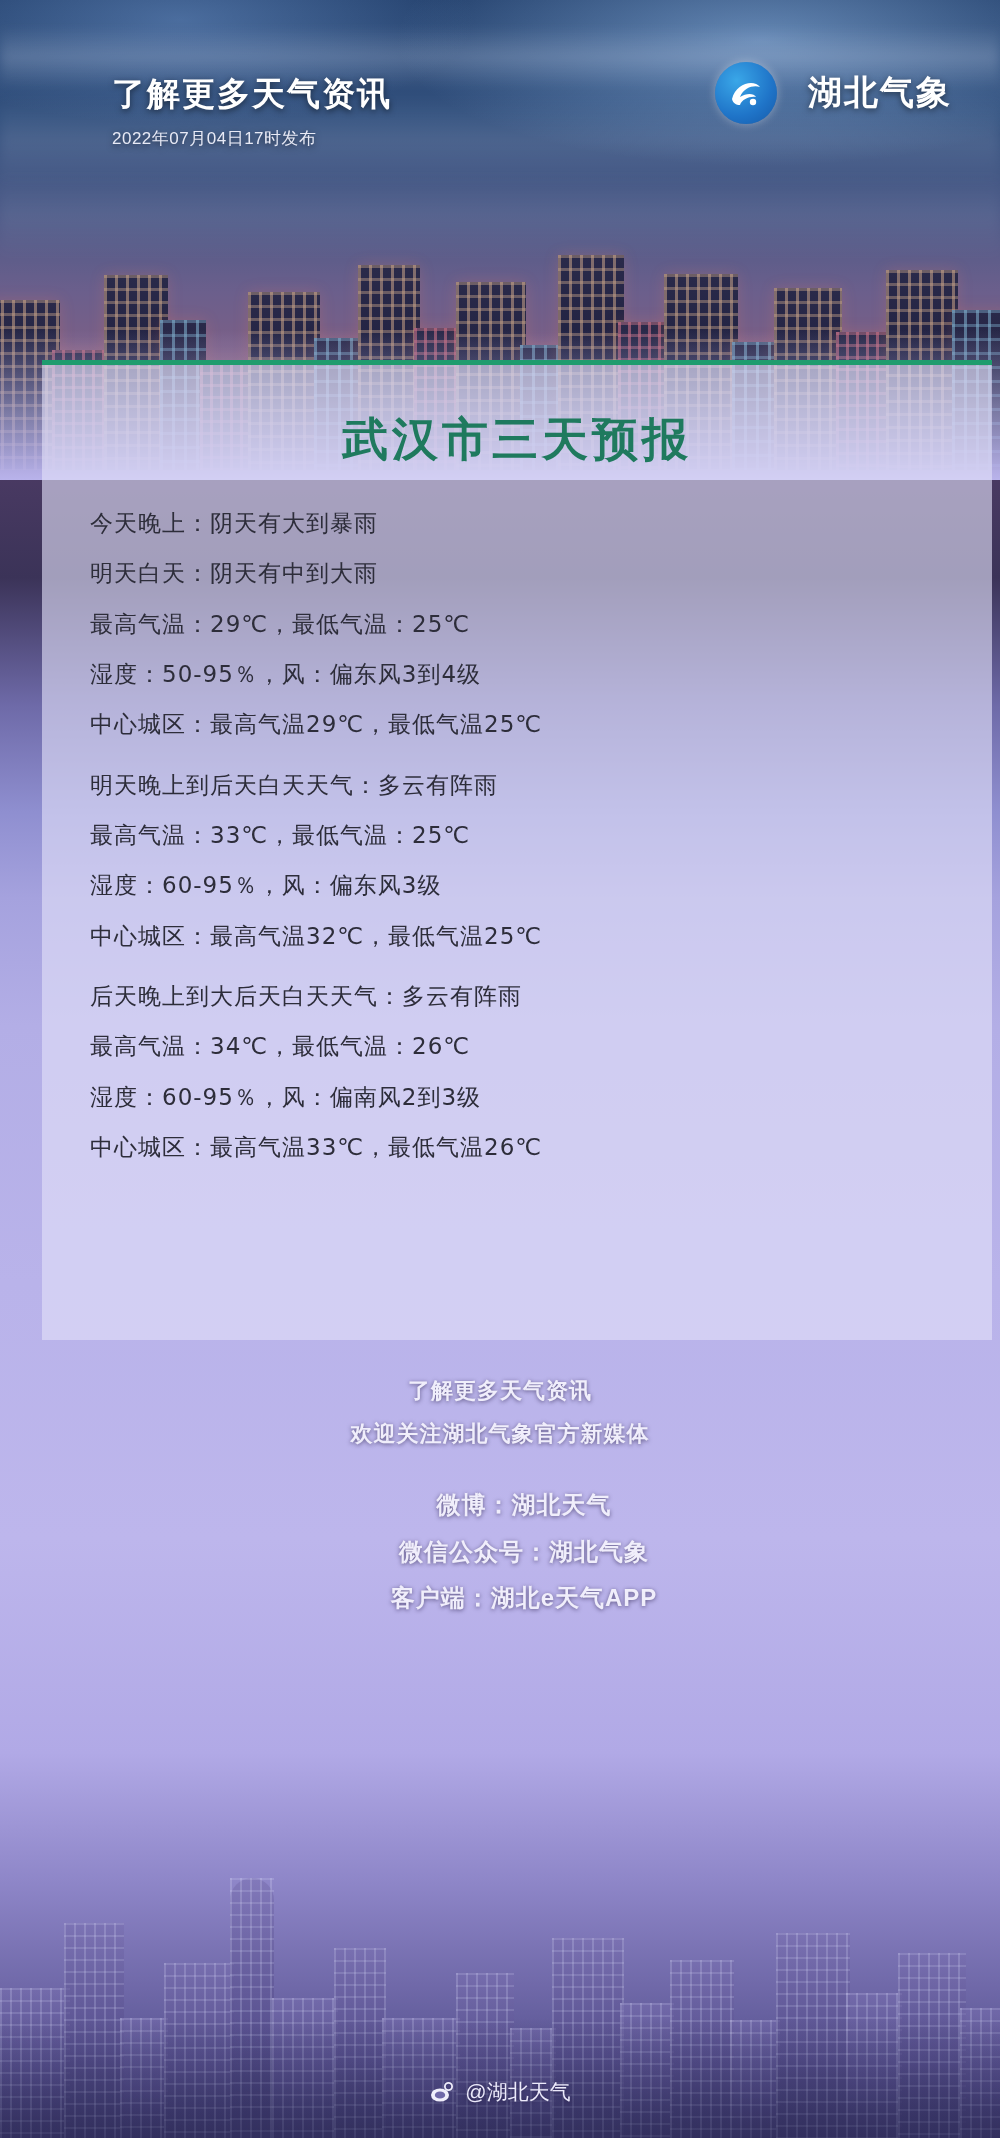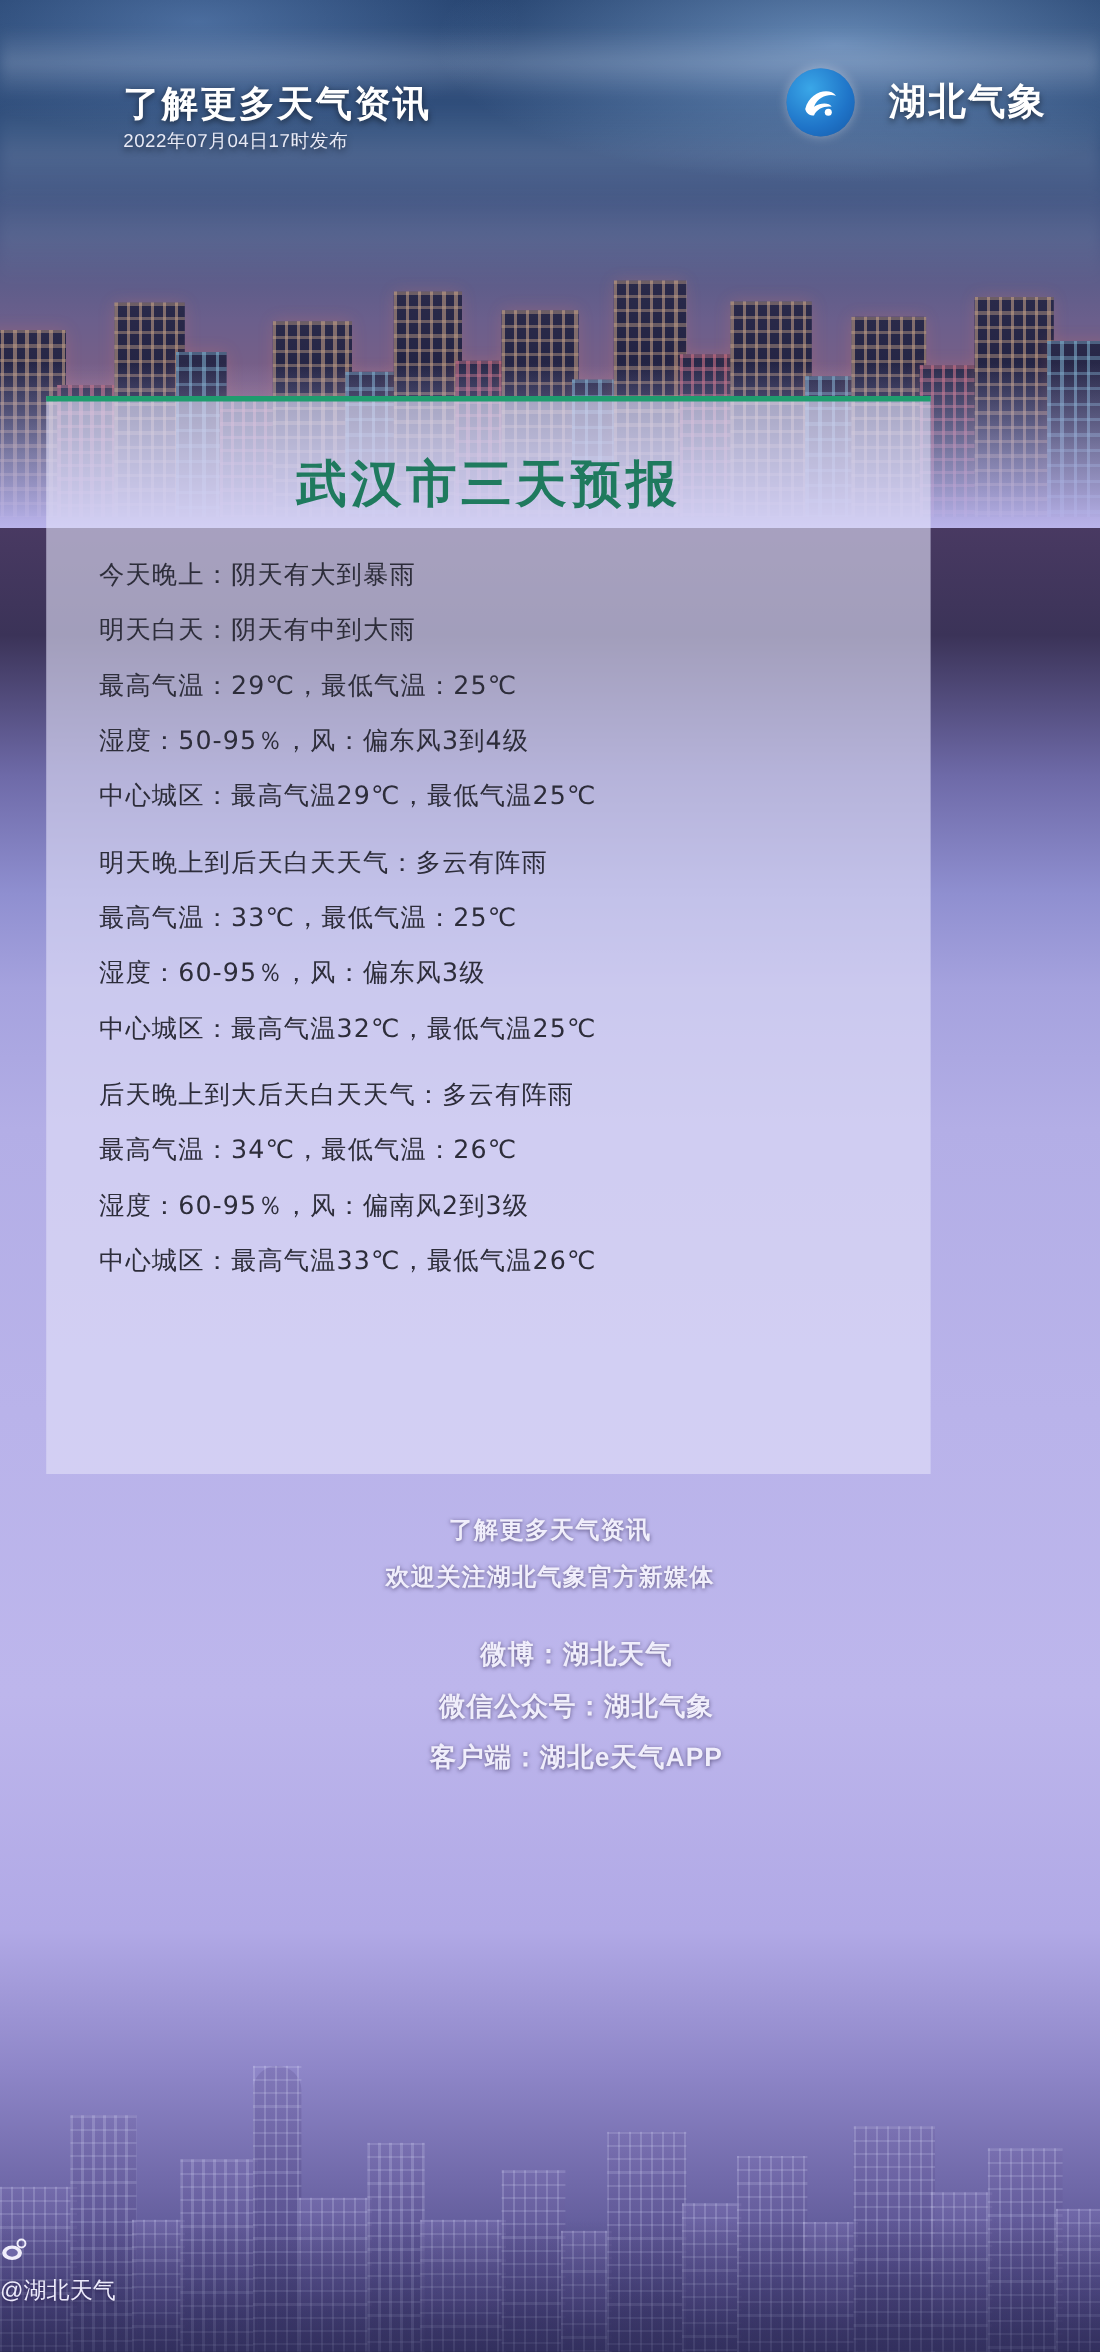--- a/index.html
+++ b/index.html
@@ -106,20 +106,21 @@
     top: 72px;
     color: #ffffff;
     text-shadow: 0 2px 6px rgba(0,0,0,.55);
   }
   .header .h-title {
     font-size: 33px;
     font-weight: bold;
     letter-spacing: 2px;
   }
   .header .h-sub {
+    margin-top: 10px;
     font-size: 17px;
     color: #e8eaf6;
     letter-spacing: .5px;
   }
 
   .logo {
     position: absolute;
     right: 48px;
     top: 62px;
     display: flex;
@@ -146,21 +147,21 @@
     letter-spacing: 2px;
     text-shadow: 0 2px 6px rgba(0,0,0,.5);
     margin-left: 17px;
   }
 
   
   .card {
     position: absolute;
     left: 42px;
     top: 360px;
-    width: 804px;
+    width: 950px;
     min-height: 980px;
     background: rgba(226,224,248,.62);
     border-top: 5px solid #1f9c6e;
     padding: 22px 0 40px 0;
     box-sizing: border-box;
   }
   .card-title {
     text-align: center;
     color: #1f7a5e;
     font-size: 46px;
@@ -203,29 +204,29 @@
   .footer .f-block {
     margin-top: 26px;
     margin-left: 48px;
   }
   .footer .f-line.big {
     font-size: 24px;
   }
   .weibo {
     position: absolute;
     left: 0;
-    bottom: 42px;
+    bottom: 32px;
     width: 1000px;
     display: flex;
     justify-content: center;
+    align-items: center;
     gap: 10px;
     color: #eceafb;
     font-size: 21px;
     text-shadow: 0 1px 4px rgba(30,20,60,.6);
-    flex-direction: column;
   }
   .weibo-icon {
     width: 26px; height: 26px;
     display: inline-block;
   }
 
   
   .skyline2 {
     position: absolute;
     left: 0; bottom: 0;

